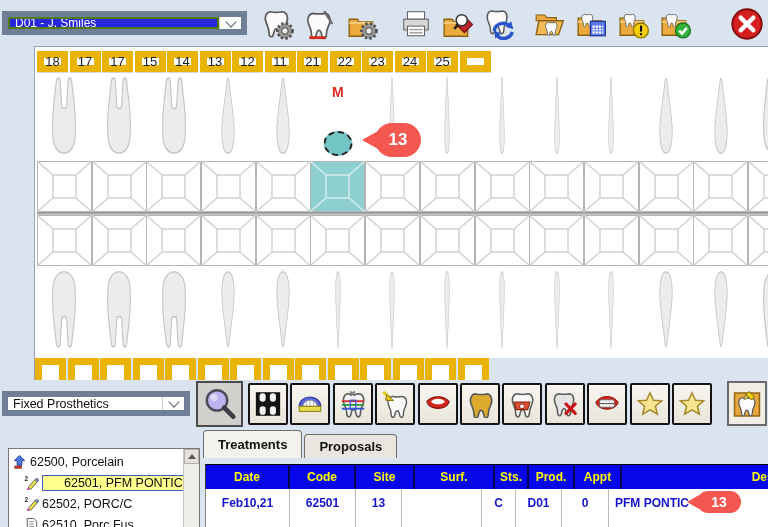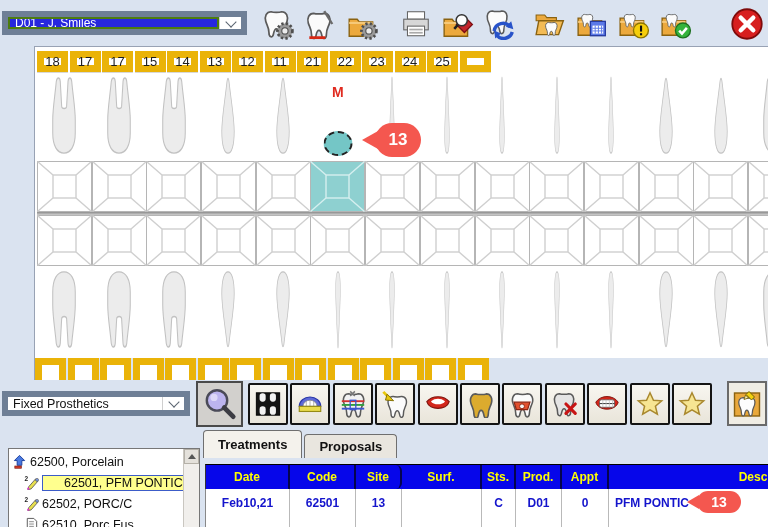--- a/index.html
+++ b/index.html
@@ -904,21 +904,21 @@
         <div class="tab active">
           <span>Treatments</span>
         </div>
         <div class="tab">
           <span>Proposals</span>
         </div>
       </div>
       <div class="tx-header" id="txHeader">
           <div class="txh" style="width: 84px;">Date</div>
           <div class="txh" style="width: 66px;">Code</div>
-          <div class="txh" style="width: 46px; border-radius: 6px;">Site</div>
+          <div class="txh" style="width: 59px;">Site</div>
           <div class="txh" style="width: 80px;">Surf.</div>
           <div class="txh" style="width: 34px;">Sts.</div>
           <div class="txh" style="width: 46px;">Prod.</div>
           <div class="txh" style="width: 47px;">Appt</div>
           <div class="txh" style="width: 290px;">Desc</div>
         </div>
       <div class="tx-row" id="txRow0">
           <div class="txc" style="width: 84px;">Feb10,21</div>
           <div class="txc" style="width: 66px;">62501</div>
           <div class="txc" style="width: 46px;">13</div>

